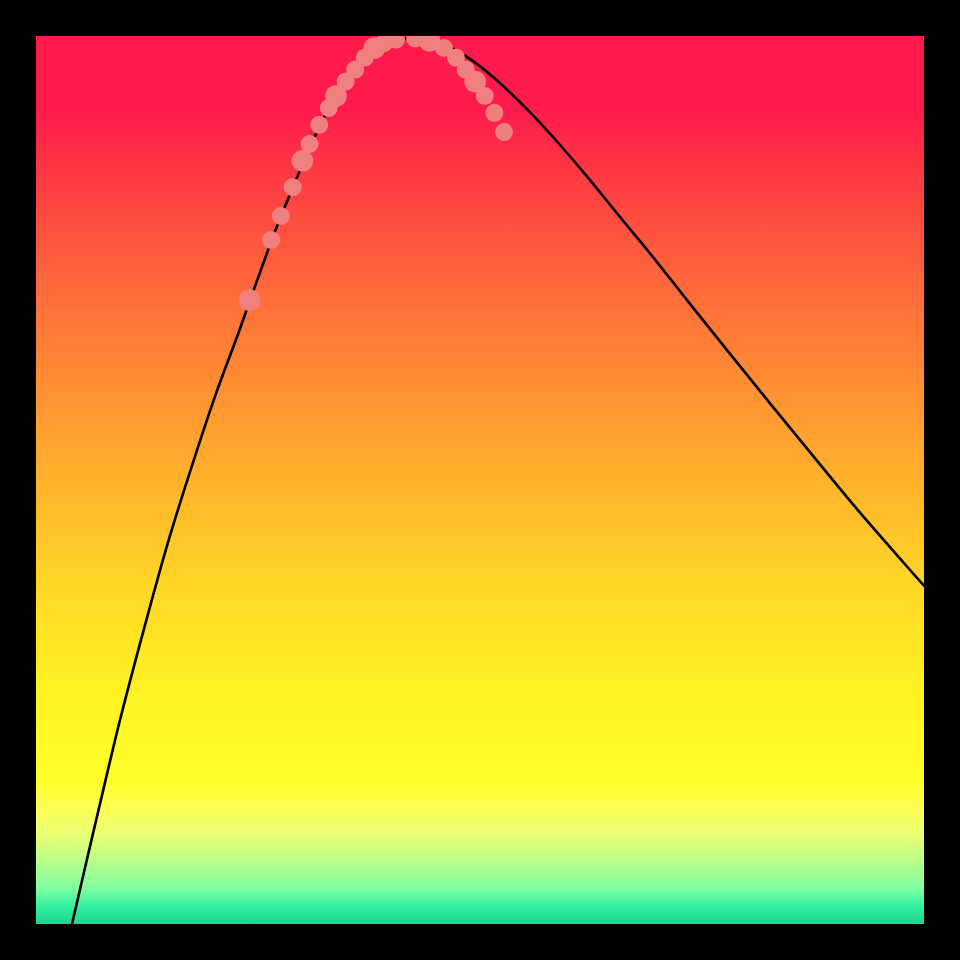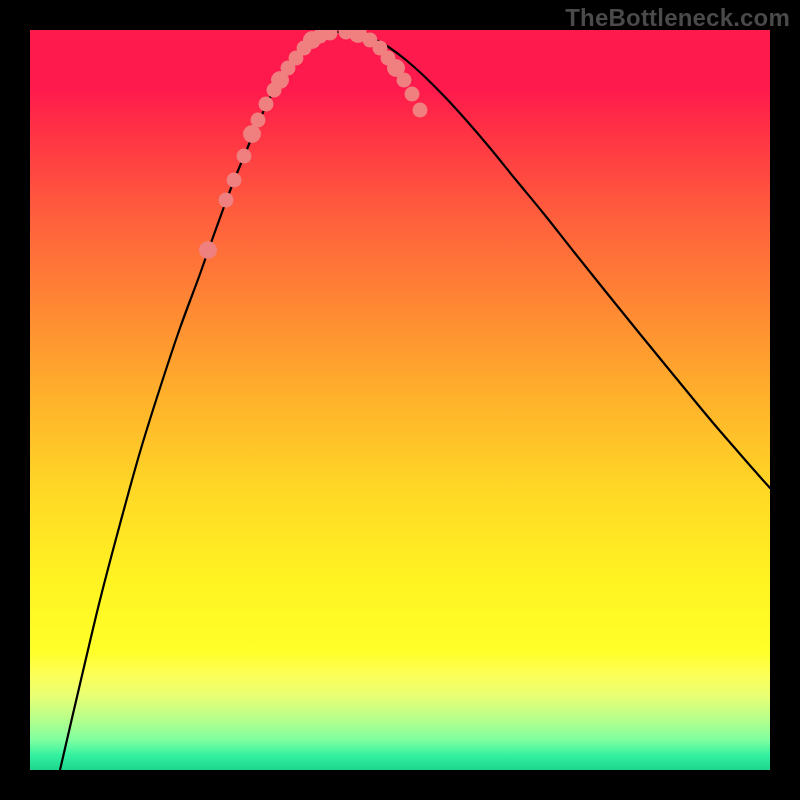--- a/index.html
+++ b/index.html
@@ -59,21 +59,20 @@
   }
   svg.curve {
     position: absolute;
     inset: 0;
   }
 </style>
 </head>
 <body>
 
 <div class="frame">
-  <div class="watermark">TheBottleneck.com</div>
   <div class="plot-area">
     <div class="gradient"></div>
     <svg class="curve" viewBox="0 0 740 740" preserveAspectRatio="none">
       <path id="curve-path" fill="none" stroke="#000000" stroke-width="2.2" stroke-linecap="round" d="M 30 740 C 33.3 725.7, 43.3 682.3, 50 654 C 56.7 625.7, 63.3 596.7, 70 570 C 76.7 543.3, 83.3 518.7, 90 494 C 96.7 469.3, 103.3 444.7, 110 422 C 116.7 399.3, 123.3 378.7, 130 358 C 136.7 337.3, 143.3 317.0, 150 298 C 156.7 279.0, 164.7 258.7, 170 244 C 175.3 229.3, 177.8 221.7, 182 210 C 186.2 198.3, 191.2 184.3, 195 174 C 198.8 163.7, 201.7 156.3, 205 148 C 208.3 139.7, 211.7 132.0, 215 124 C 218.3 116.0, 221.7 107.7, 225 100 C 228.3 92.3, 231.7 85.0, 235 78 C 238.3 71.0, 241.7 64.3, 245 58 C 248.3 51.7, 252.2 44.7, 255 40 C 257.8 35.3, 259.5 33.3, 262 30 C 264.5 26.7, 267.3 23.0, 270 20 C 272.7 17.0, 275.3 14.0, 278 12 C 280.7 10.0, 283.0 9.3, 286 8 C 289.0 6.7, 292.3 5.0, 296 4 C 299.7 3.0, 304.0 2.3, 308 2 C 312.0 1.7, 315.8 1.7, 320 2 C 324.2 2.3, 328.7 2.7, 333 4 C 337.3 5.3, 341.5 7.7, 346 10 C 350.5 12.3, 355.0 14.7, 360 18 C 365.0 21.3, 370.3 25.3, 376 30 C 381.7 34.7, 387.7 40.0, 394 46 C 400.3 52.0, 407.0 58.7, 414 66 C 421.0 73.3, 428.3 81.3, 436 90 C 443.7 98.7, 451.7 108.0, 460 118 C 468.3 128.0, 477.0 139.0, 486 150 C 495.0 161.0, 504.3 172.0, 514 184 C 523.7 196.0, 533.7 209.0, 544 222 C 554.3 235.0, 565.0 248.3, 576 262 C 587.0 275.7, 598.3 289.7, 610 304 C 621.7 318.3, 633.7 333.0, 646 348 C 658.3 363.0, 671.0 378.7, 684 394 C 697.0 409.3, 714.7 429.3, 724 440 C 733.3 450.7, 737.3 455.0, 740 458"></path>
       <g id="markers">
           <circle cx="178" cy="220" r="9" fill="#f08080"></circle>
           <circle cx="196" cy="170" r="7.5" fill="#f08080"></circle>
           <circle cx="204" cy="150" r="7.5" fill="#f08080"></circle>
           <circle cx="214" cy="126" r="7.5" fill="#f08080"></circle>
           <circle cx="222" cy="104" r="9" fill="#f08080"></circle>

